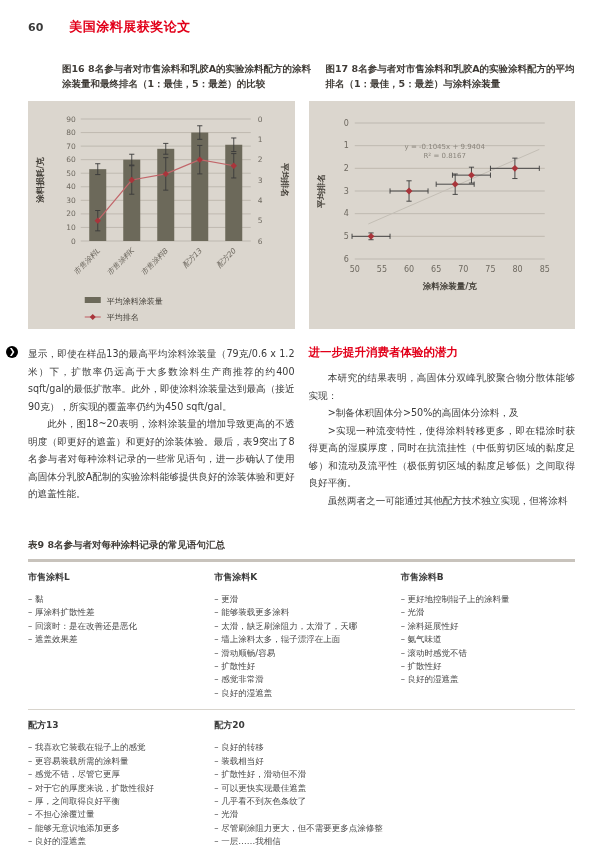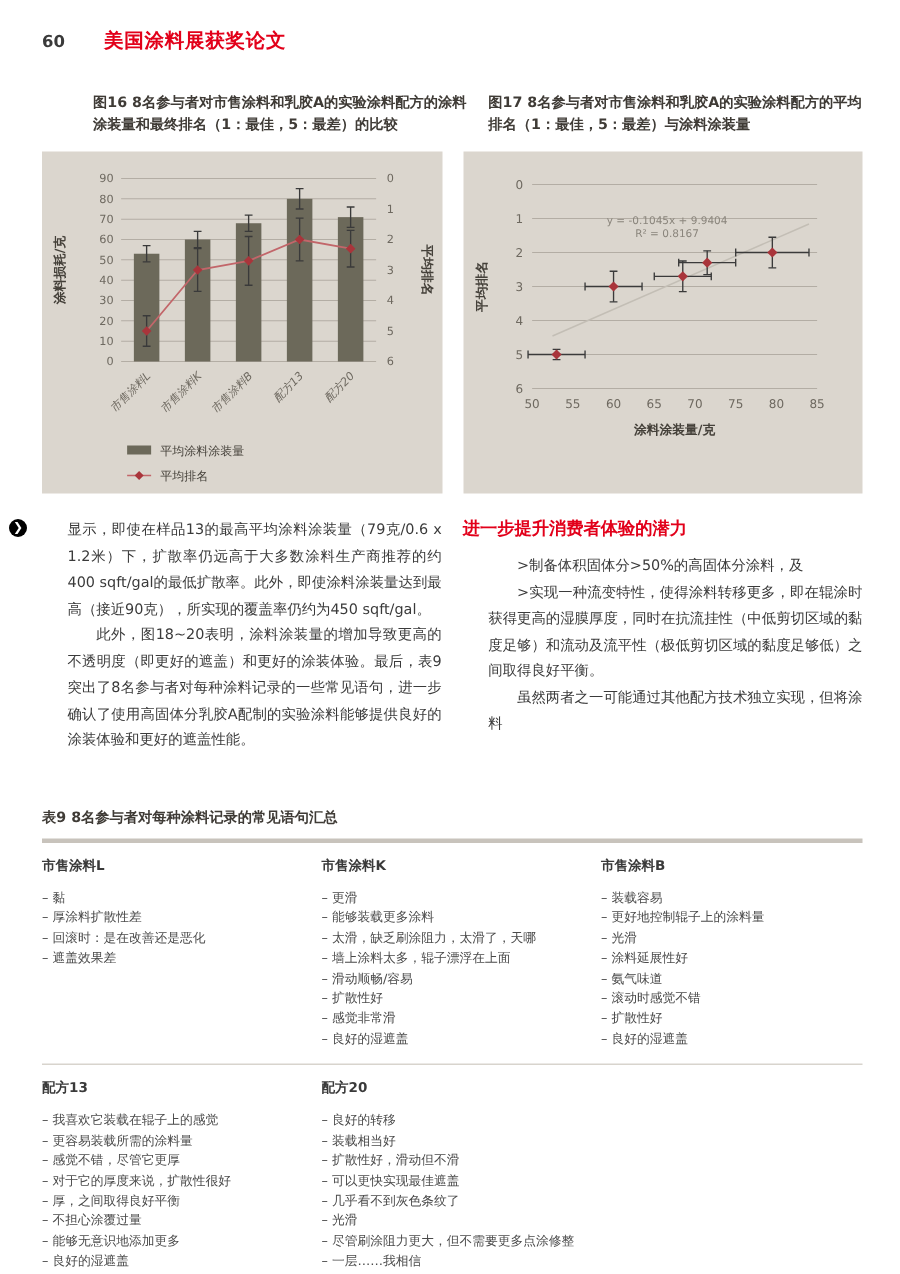--- a/index.html
+++ b/index.html
@@ -24,21 +24,21 @@
   .chart-panel svg { width:100%; height:100%; display:block; }
   .tick { font-size:7.5px; fill:#6e6960; }
   .xcat { font-size:7.5px; font-style:italic; fill:#6e6960; }
   .axisl { font-size:8.5px; font-weight:bold; fill:#45413a; }
   .leg { font-size:8px; fill:#45413a; }
   .ann { font-size:7px; fill:#8a857c; }
   .xticks { font-size:8px; fill:#6e6960; }
 
   
   .body-row { margin-top:16px; min-height:180px; }
-  .body-row p { font-size:9.6px; line-height:1.82; text-align:justify; color:#3a3a3a;margin-left:17px; }
+  .body-row p { font-size:9.6px; line-height:1.82; text-align:justify; color:#3a3a3a; }
   .body-row p.indent { text-indent:2em; }
   .col.left { position:relative; }
   .cont-icon { position:absolute; left:-22px; top:1px; width:12px; height:12px; border-radius:50%; background:#000;
                color:#fff; font-size:8px; line-height:12px; text-align:center; font-weight:bold; }
   .red-heading { font-size:11.5px; font-weight:bold; color:var(--red,#e2001a); margin-bottom:9px; }
 
   
   .table9 { margin-top:14px; }
   .t-title { font-size:9.5px; font-weight:bold; color:#3f3b36; }
   .rule-thick { height:2.5px; background:#c8c3bc; margin-top:7px; }
@@ -220,20 +220,21 @@
   </div>
 
   <div class="two-col body-row">
     <div class="col left">
       <span class="cont-icon">❯</span>
       <p>显示，即使在样品13的最高平均涂料涂装量（79克/0.6 x 1.2米）下，扩散率仍远高于大多数涂料生产商推荐的约400 sqft/gal的最低扩散率。此外，即使涂料涂装量达到最高（接近90克），所实现的覆盖率仍约为450 sqft/gal。</p>
       <p class="indent">此外，图18~20表明，涂料涂装量的增加导致更高的不透明度（即更好的遮盖）和更好的涂装体验。最后，表9突出了8名参与者对每种涂料记录的一些常见语句，进一步确认了使用高固体分乳胶A配制的实验涂料能够提供良好的涂装体验和更好的遮盖性能。</p>
     </div>
     <div class="col right">
       <h2 class="red-heading">进一步提升消费者体验的潜力</h2>
+      <p class="indent">本研究的结果表明，高固体分双峰乳胶聚合物分散体能够实现：</p>
       <p class="indent">&gt;制备体积固体分&gt;50%的高固体分涂料，及</p>
       <p class="indent">&gt;实现一种流变特性，使得涂料转移更多，即在辊涂时获得更高的湿膜厚度，同时在抗流挂性（中低剪切区域的黏度足够）和流动及流平性（极低剪切区域的黏度足够低）之间取得良好平衡。</p>
       <p class="indent">虽然两者之一可能通过其他配方技术独立实现，但将涂料</p>
     </div>
   </div>
 
   <div class="table9">
     <h3 class="t-title">表9 8名参与者对每种涂料记录的常见语句汇总</h3>
     <div class="rule-thick"></div>
 
@@ -256,21 +257,20 @@
             <div class="t-item">– 墙上涂料太多，辊子漂浮在上面</div>
             <div class="t-item">– 滑动顺畅/容易</div>
             <div class="t-item">– 扩散性好</div>
             <div class="t-item">– 感觉非常滑</div>
             <div class="t-item">– 良好的湿遮盖</div>
           </div>
       </div>
       <div class="t-col">
         <div class="t-head">市售涂料B</div>
         <div>
-            <div class="t-item">– 装载容易</div>
             <div class="t-item">– 更好地控制辊子上的涂料量</div>
             <div class="t-item">– 光滑</div>
             <div class="t-item">– 涂料延展性好</div>
             <div class="t-item">– 氨气味道</div>
             <div class="t-item">– 滚动时感觉不错</div>
             <div class="t-item">– 扩散性好</div>
             <div class="t-item">– 良好的湿遮盖</div>
           </div>
       </div>
     </div>

